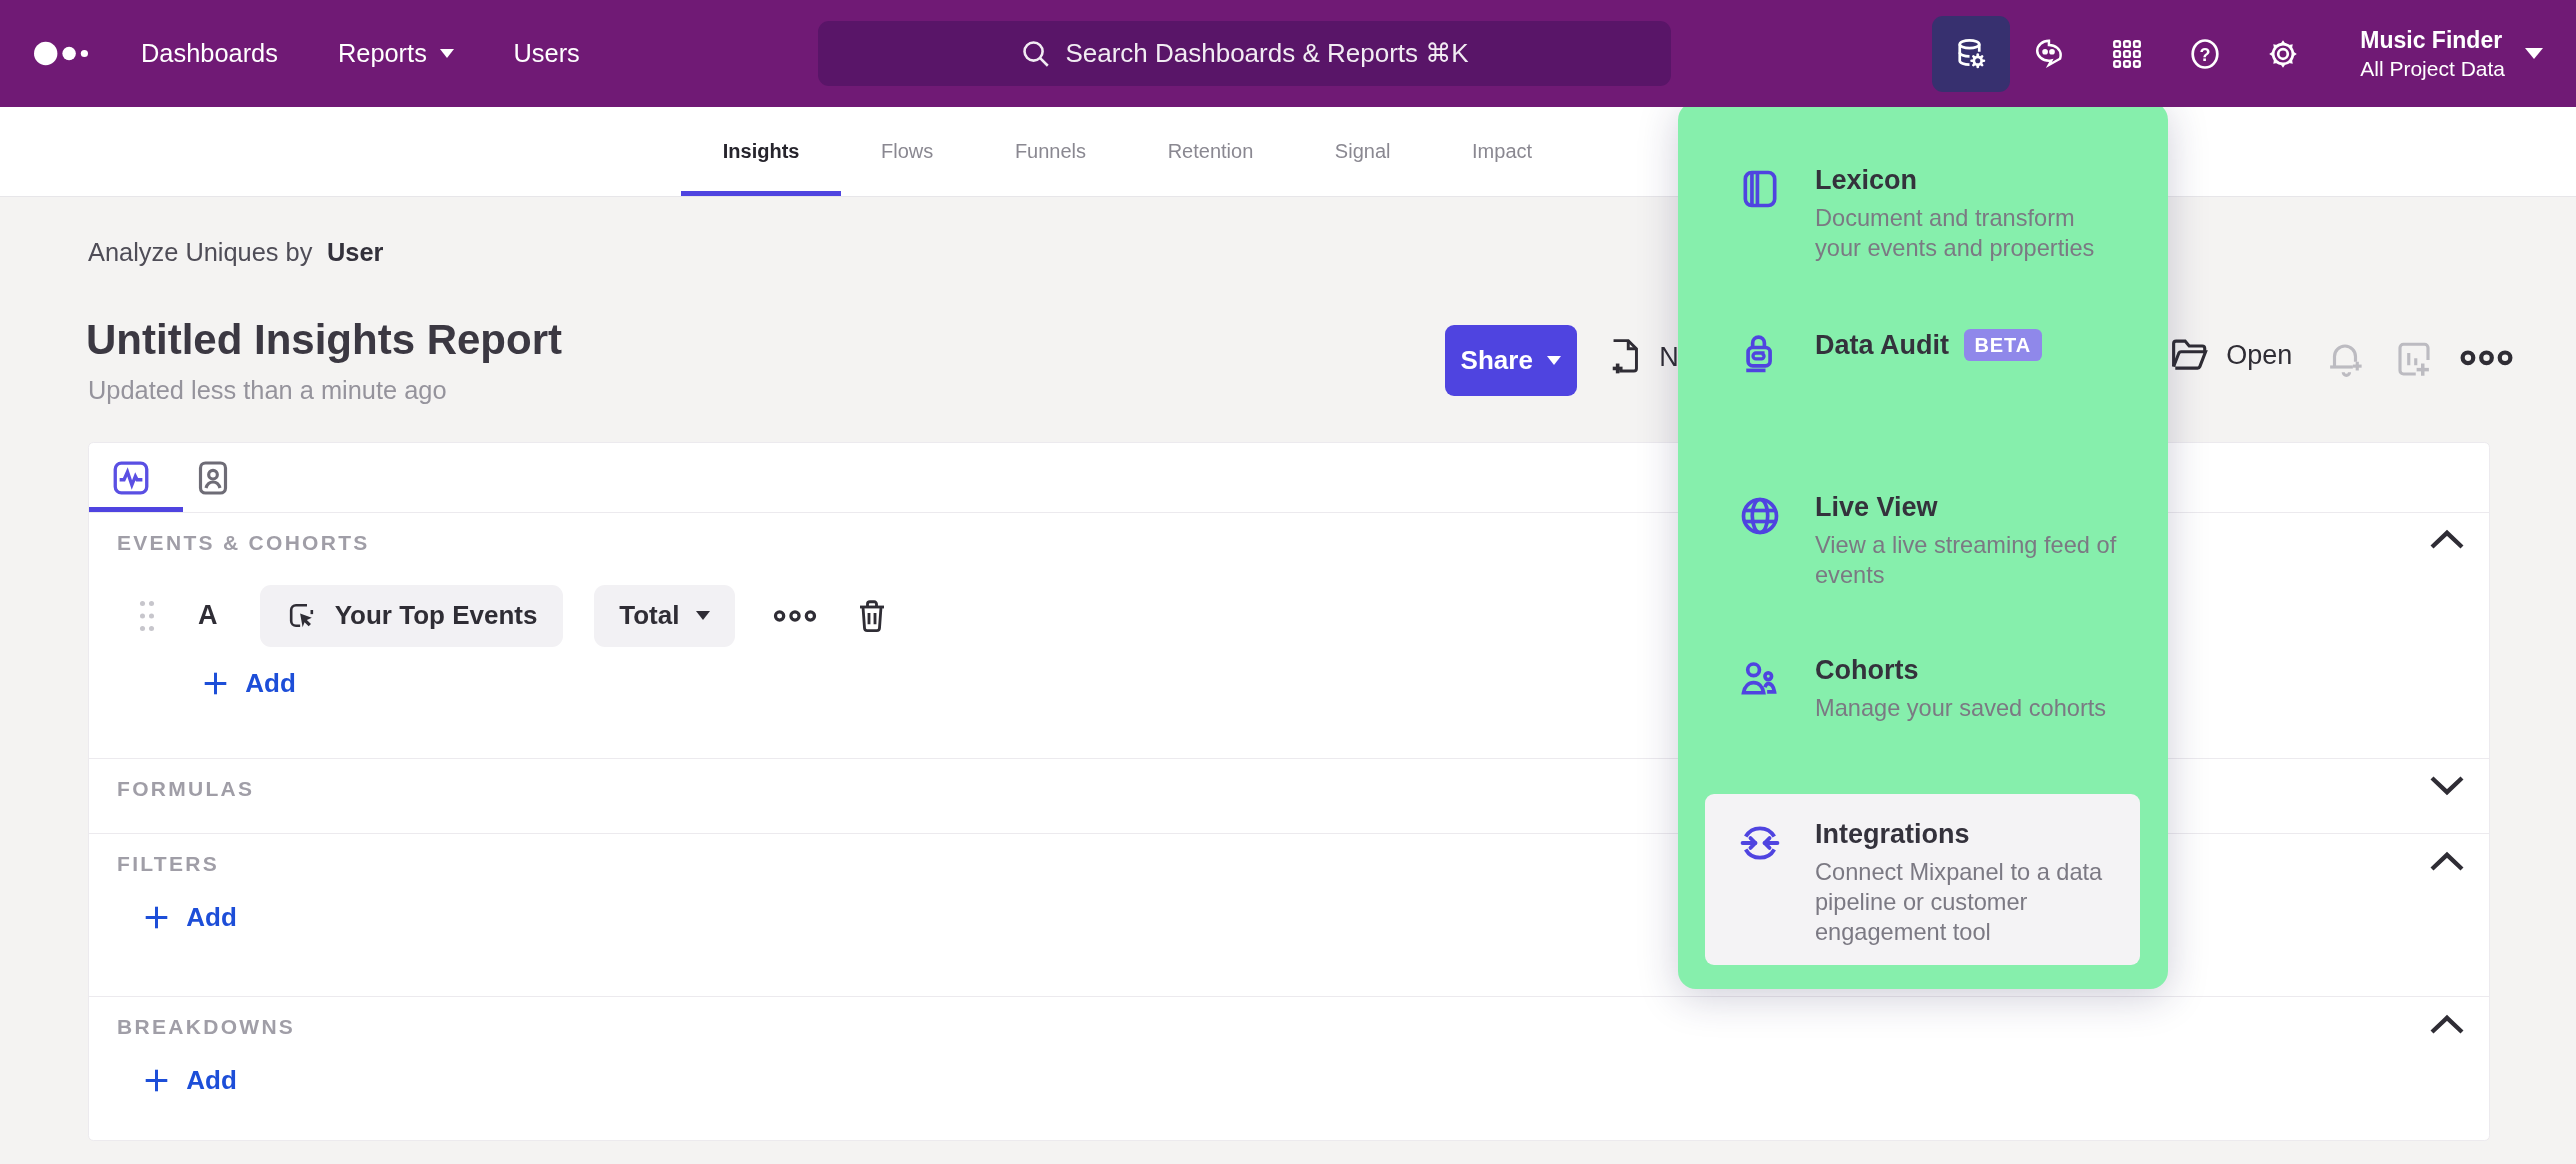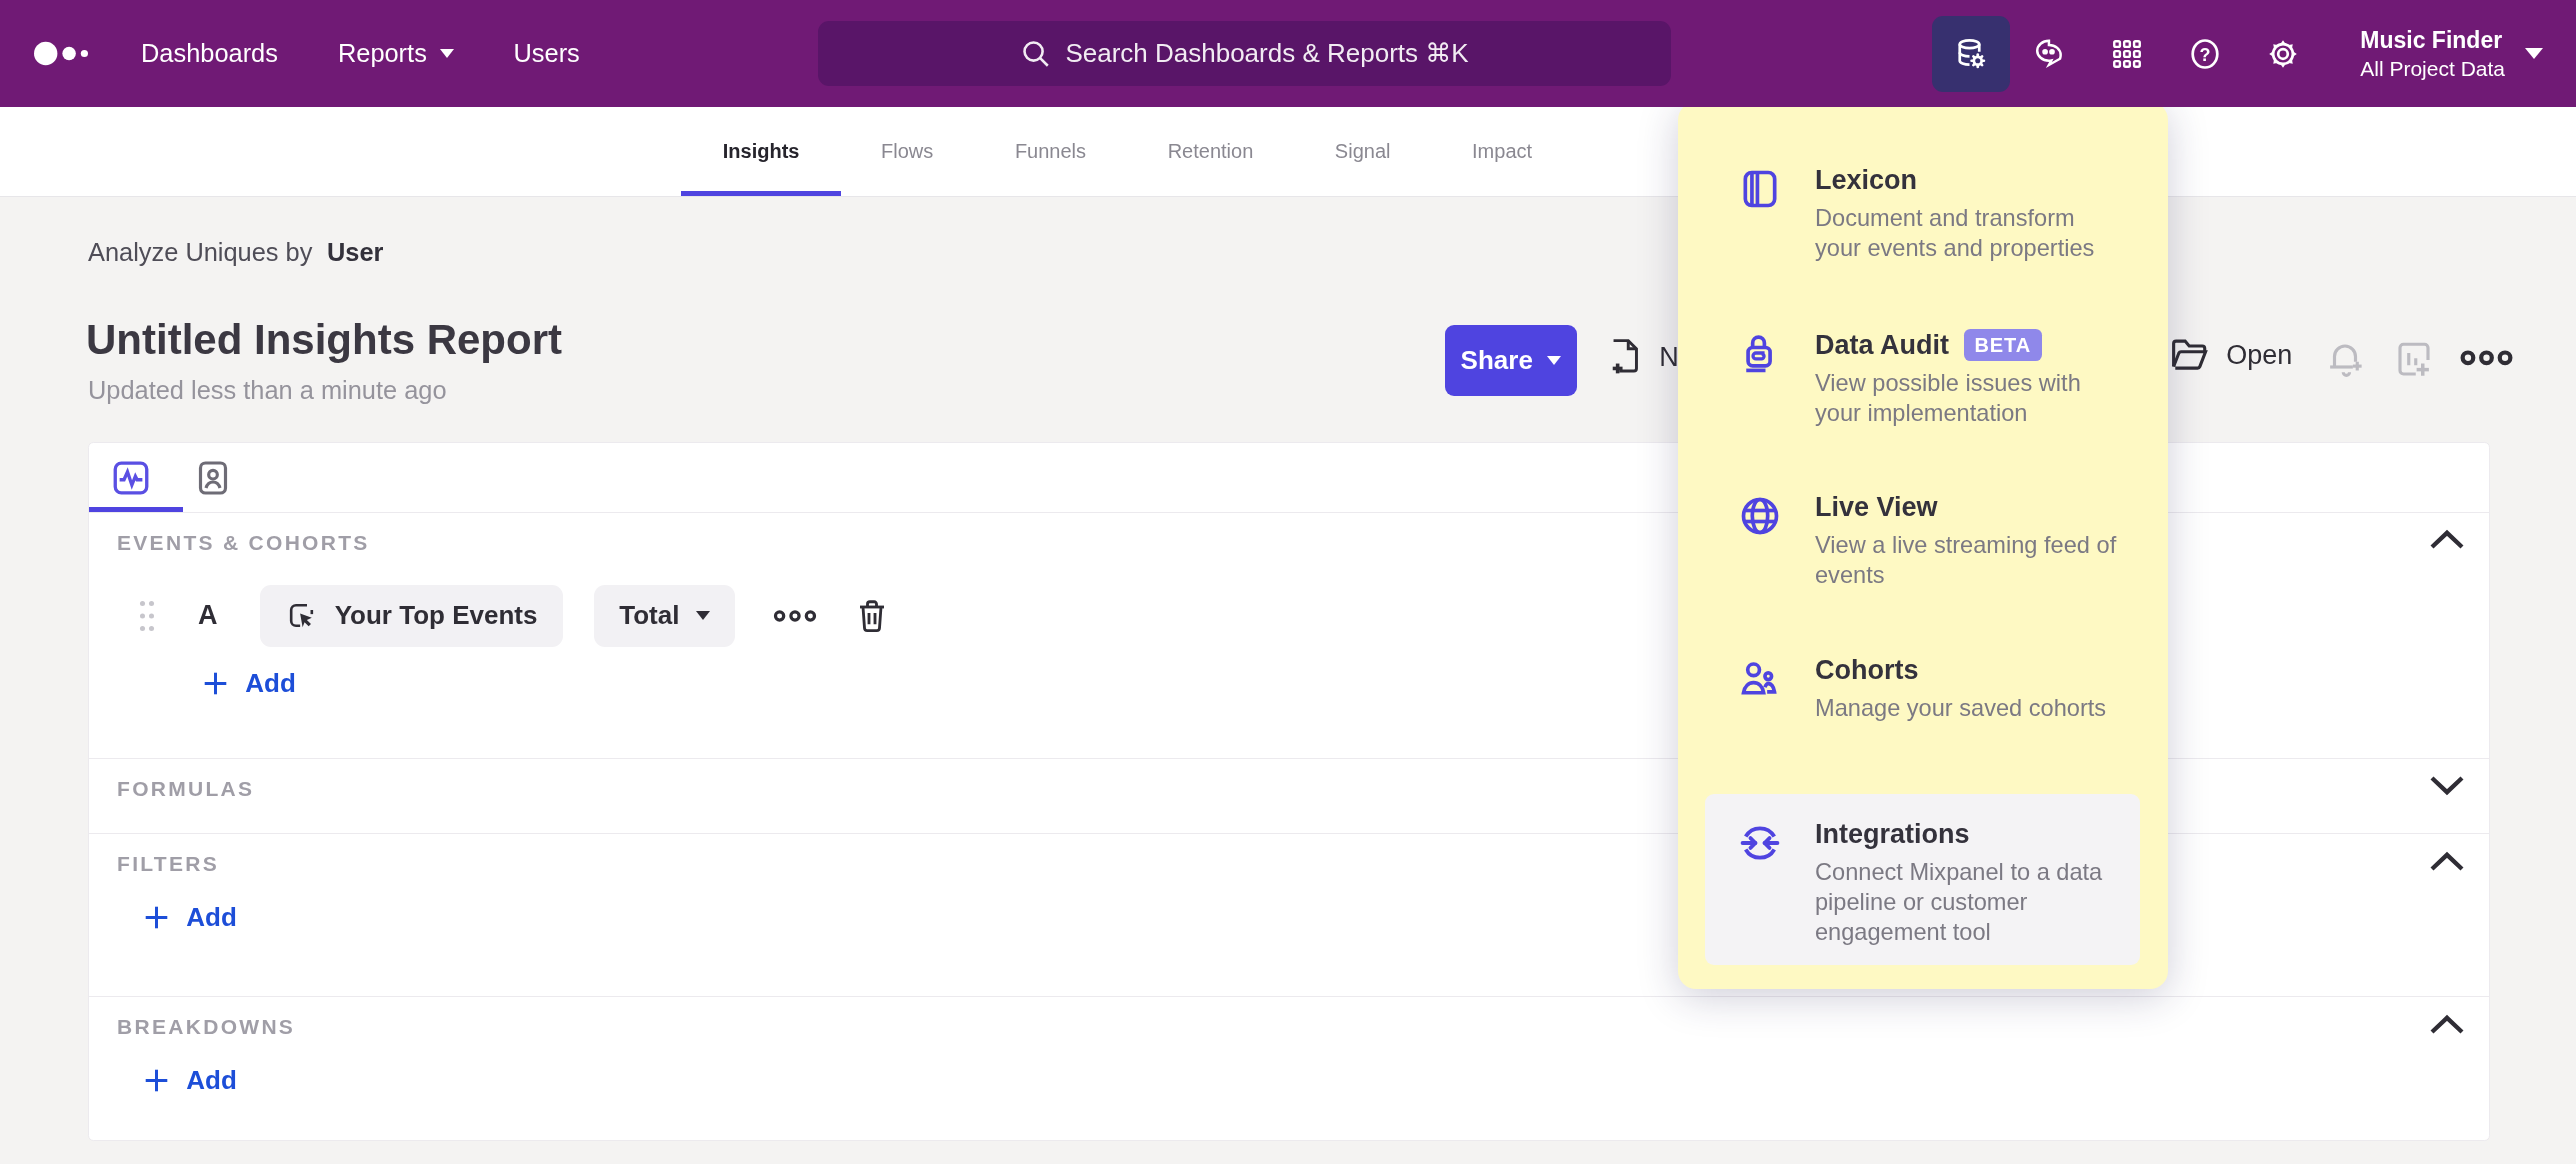--- a/index.html
+++ b/index.html
@@ -72,21 +72,21 @@
   .drag-handle{margin-left:47px;color:#c7c6cc;cursor:grab;}
   .series-letter{margin-left:40px;font-size:27px;font-weight:600;color:#2f2d35;width:31px;}
   .pill{height:62px;border-radius:11px;background:#f2f1f4;display:flex;align-items:center;gap:16.3px;padding:0 25.4px;margin-left:31px;font-size:26px;font-weight:600;color:#2f2d35;cursor:pointer;}
   .pill .caret{border-top-color:#2f2d35;}
   .row-icon{margin-left:38px;color:#2f2d35;cursor:pointer;}
 
   .add-btn{position:absolute;display:flex;align-items:center;gap:16.3px;font-size:26px;font-weight:600;color:#1d4ed8;cursor:pointer;}
 
   
   .menu{
-    position:absolute;left:1678px;top:102px;width:490px;height:887px;background:#fef9c3;border-radius:18px;
+    position:absolute;left:1678px;top:102px;width:490px;height:887px;background:#86efac;border-radius:18px;
     box-shadow:0 7.3px 40px rgba(35,30,80,0.22);z-index:20;
   }
   .menu-item{position:absolute;left:60px;width:399px;display:flex;gap:33px;cursor:pointer;}
   .menu-icon{flex:0 0 44px;color:#4f44e0;margin-top:1.8px;}
   .menu-title{font-size:27px;font-weight:600;color:#34323c;display:flex;align-items:center;gap:14.5px;}
   .menu-desc{margin-top:7.3px;font-size:23.6px;line-height:30px;color:#7b7983;width:308px;}
   .badge{background:#8f88ea;color:#fff;font-size:20px;font-weight:700;letter-spacing:0.9px;padding:4.5px 11px;border-radius:6.3px;}
   .menu-highlight{position:absolute;left:27px;top:692px;width:435px;height:171px;background:#f4f3f5;border-radius:9px;}
 </style>
 </head>
@@ -391,21 +391,20 @@
         <path d="M8 9V6.5a3.2 3.2 0 0 1 6.4 0V9"></path>
         <rect x="5.5" y="9" width="12" height="10" rx="2.5"></rect>
         <path d="M14.5 12H9.8a1.6 1.6 0 0 0 0 3.2h3a1.4 1.4 0 0 0 0-2.8" stroke-width="1.8"></path>
         <line x1="4.5" y1="21.5" x2="15" y2="21.5"></line>
       </svg>
       <div>
         <div class="menu-title">
           <span>Data Audit</span>
           <span class="badge">BETA</span>
         </div>
-        <div class="menu-desc">View possible issues with your implementation</div>
       </div>
     </div>
 
     <div class="menu-item" style="top:390px">
       <svg class="menu-icon" width="44" height="44" viewBox="0 0 24 24" fill="none" stroke="currentColor" stroke-width="2">
         <circle cx="12" cy="12" r="9"></circle>
         <ellipse cx="12" cy="12" rx="4.2" ry="9"></ellipse>
         <line x1="3.4" y1="9" x2="20.6" y2="9"></line>
         <line x1="3.4" y1="15" x2="20.6" y2="15"></line>
       </svg>

